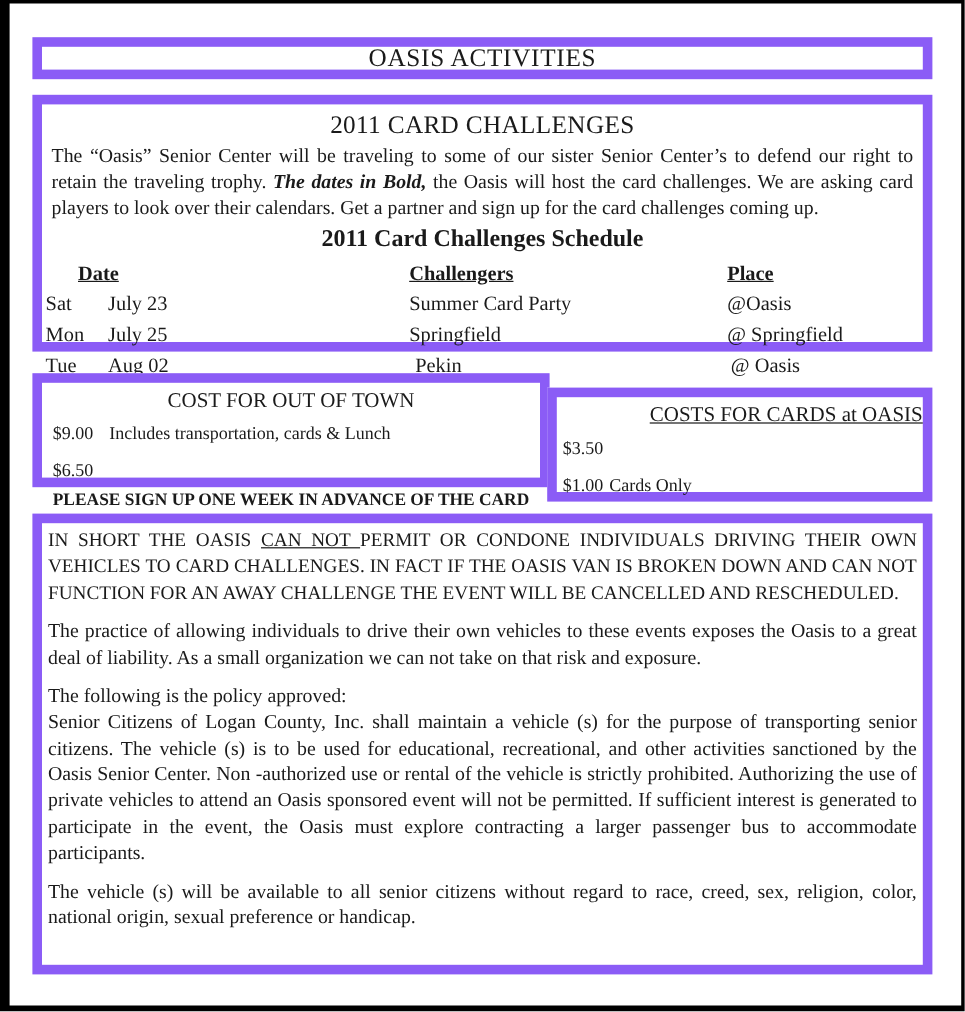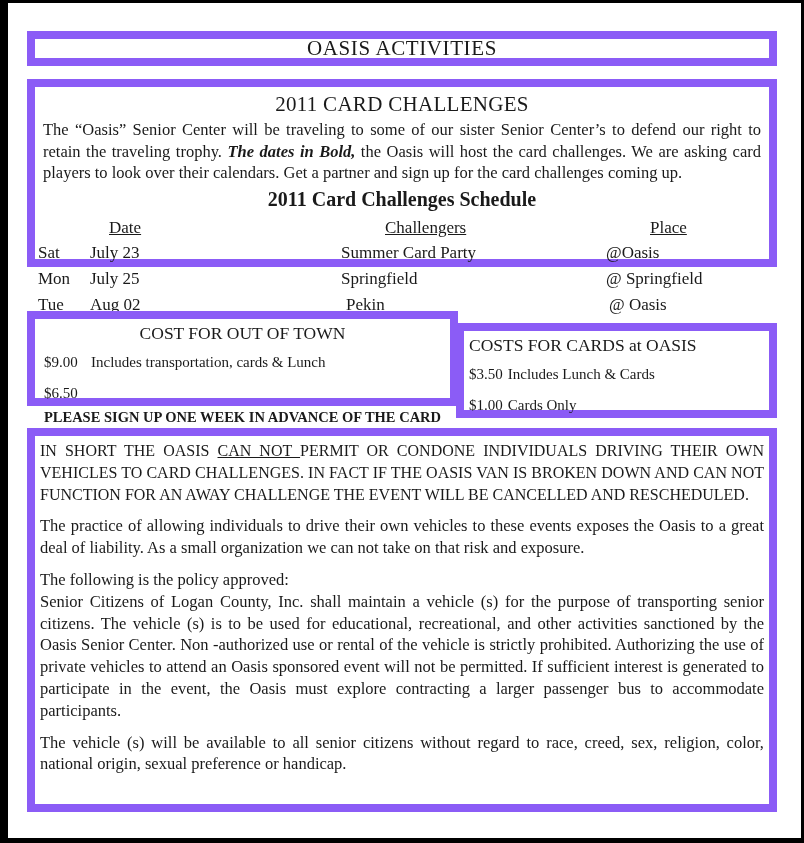--- a/index.html
+++ b/index.html
@@ -20,48 +20,48 @@
     border:8px solid #8b5cf6;
     background:#fff;
   }
   
   .title-box {
     left:19px; top:28px; width:750px; height:35px;
     display:flex; align-items:center; justify-content:center;
     font-size:21px; letter-spacing:0.6px;
   }
   
-  .main-box { left:19px; top:76px; width:750px; height:188px; }
+  .main-box { left:19px; top:76px; width:750px; height:214px; }
   .main-box h2 {
     margin:5px 0 2px; text-align:center;
     font-size:21px; font-weight:normal; letter-spacing:0.3px;
   }
   .intro {
     margin:1px 8px 0 8px; text-align:justify;
     font-size:16.5px; line-height:21.5px;
   }
   .bi { font-weight:bold; font-style:italic; }
   .main-box h3 {
     margin:4px 0 5px; text-align:center;
     font-size:20px; font-weight:bold;
   }
   .sched-row {
     display:grid;
     grid-template-columns:52px 251px 265px 1fr;
     padding-left:3px;
     font-size:17px; line-height:26px;
   }
-  .sched-header { font-weight:normal; line-height:24px;margin-left:44px; }
+  .sched-header { font-weight:bold; line-height:24px; }
   .span2 { grid-column:1 / span 2; padding-left:27px; }
   .u { text-decoration:underline; }
   
   .cost-left { left:19px; top:308px; width:431px; height:95px; }
   .cost-right { left:448px; top:320px; width:321px; height:95px; }
   .cost-title-c { text-align:center; font-size:17.5px; margin-top:4px; }
-  .cost-title-l { text-align:left; font-size:17.5px; margin:4px 0 0 5px; }
+  .cost-title-l { text-align:right; font-size:17.5px; margin:4px 0 0 5px;text-decoration:underline; }
   .cost-item { display:flex; font-size:15px; line-height:25px; margin-top:6px; }
   .cost-left .cost-item { padding-left:9px; }
   .cost-left .price { width:47px; }
   .cost-right .cost-item { padding-left:5px; }
   .cost-right .price { margin-right:5px; }
   .cost-note {
     text-align:center; font-weight:bold;
     font-size:14.5px; margin-top:3px;
   }
   
@@ -124,21 +124,20 @@
     <div class="cost-item">
       <span class="price">$6.50</span>
     </div>
     <div class="cost-note">PLEASE SIGN UP ONE WEEK IN ADVANCE OF THE CARD DATE</div>
   </div>
 
   <div class="box cost-right">
     <div class="cost-title-l">COSTS FOR CARDS at OASIS</div>
     <div class="cost-item">
       <span class="price">$3.50</span>
-      <span>Includes Lunch &amp; Cards</span>
     </div>
     <div class="cost-item">
       <span class="price">$1.00</span>
       <span>Cards Only</span>
     </div>
   </div>
 
   <div class="box policy-box">
     <p class="p2 gap"><span>IN SHORT THE OASIS </span><span class="ul">CAN NOT </span><span>PERMIT OR CONDONE INDIVIDUALS DRIVING THEIR OWN VEHICLES TO CARD CHALLENGES. IN FACT IF THE OASIS VAN IS BROKEN DOWN AND CAN NOT FUNCTION FOR AN AWAY CHALLENGE THE EVENT WILL BE CANCELLED AND RESCHEDULED.</span></p>
     <p class="gap">The practice of allowing individuals to drive their own vehicles to these events exposes the Oasis to a great deal of liability. As a small organization we can not take on that risk and exposure.</p>

